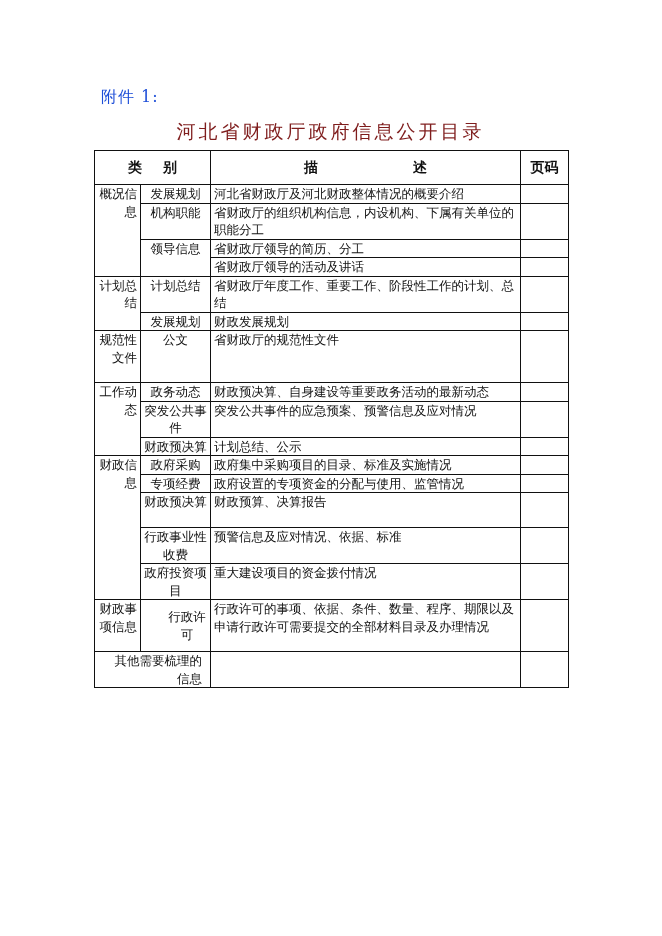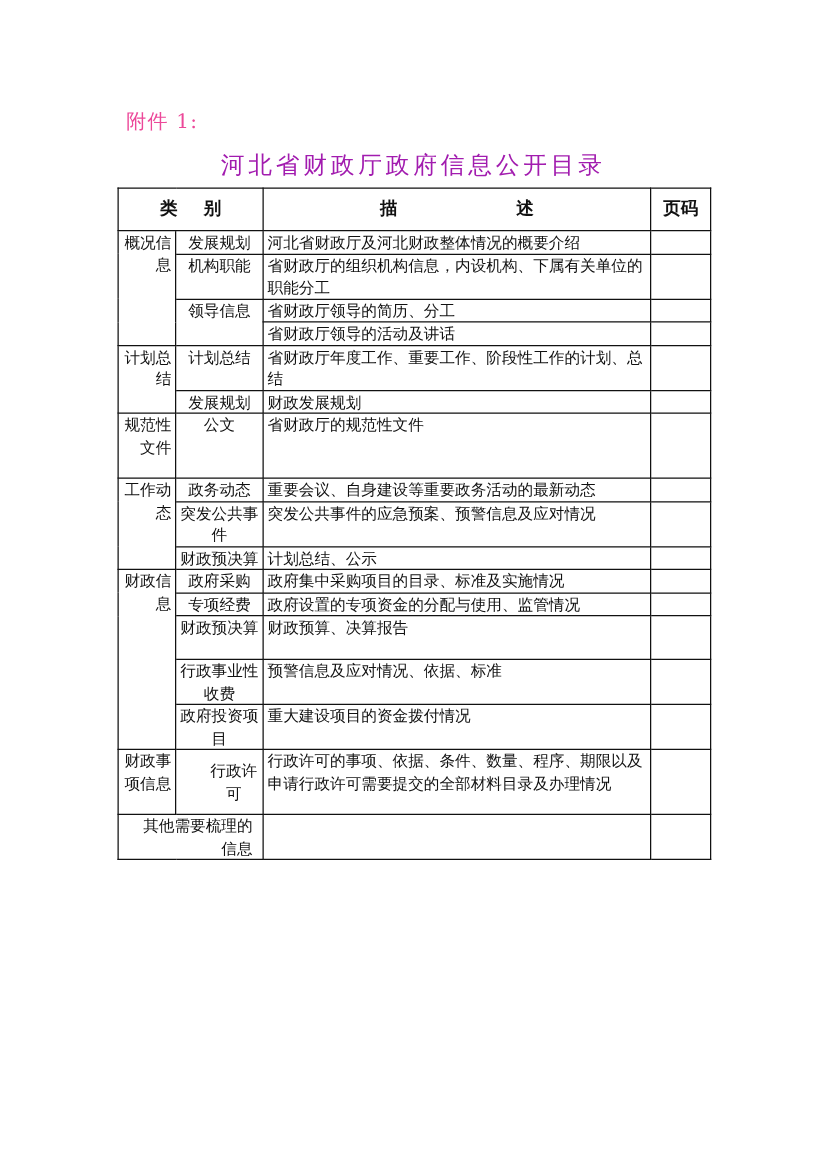--- a/index.html
+++ b/index.html
@@ -14,31 +14,31 @@
       overflow: hidden;
       font-family: "DejaVu Serif", "Liberation Serif", serif;
       color: #111;
     }
     .attachment {
       position: absolute;
       left: 101px;
       top: 87px;
       font-size: 16px;
       letter-spacing: 1px;
-      color: #ec4899;
+      color: #1d4ed8;
     }
     .doc-title {
       position: absolute;
       left: 94px;
       width: 473px;
       top: 119px;
       text-align: center;
       font-size: 19px;
       letter-spacing: 3px;
-      color: #a21caf;
+      color: #7f1d1d;
     }
     table.catalog {
       position: absolute;
       left: 94px;
       top: 150px;
       width: 474px;
       border-collapse: collapse;
       table-layout: fixed;
       font-size: 12.5px;
       line-height: 17.5px;
@@ -150,21 +150,21 @@
     <tr class="h52">
       <td class="cat top">规范性文件</td>
       <td class="sub">公文</td>
       <td class="desc">省财政厅的规范性文件</td>
       <td class="page"></td>
     </tr>
 
     <tr class="h18">
       <td class="cat" rowspan="3">工作动态</td>
       <td class="sub">政务动态</td>
-      <td class="desc">重要会议、自身建设等重要政务活动的最新动态</td>
+      <td class="desc">财政预决算、自身建设等重要政务活动的最新动态</td>
       <td class="page"></td>
     </tr>
     <tr class="h35">
       <td class="sub">突发公共事件</td>
       <td class="desc">突发公共事件的应急预案、预警信息及应对情况</td>
       <td class="page"></td>
     </tr>
     <tr class="h18">
       <td class="sub">财政预决算</td>
       <td class="desc">计划总结、公示</td>

